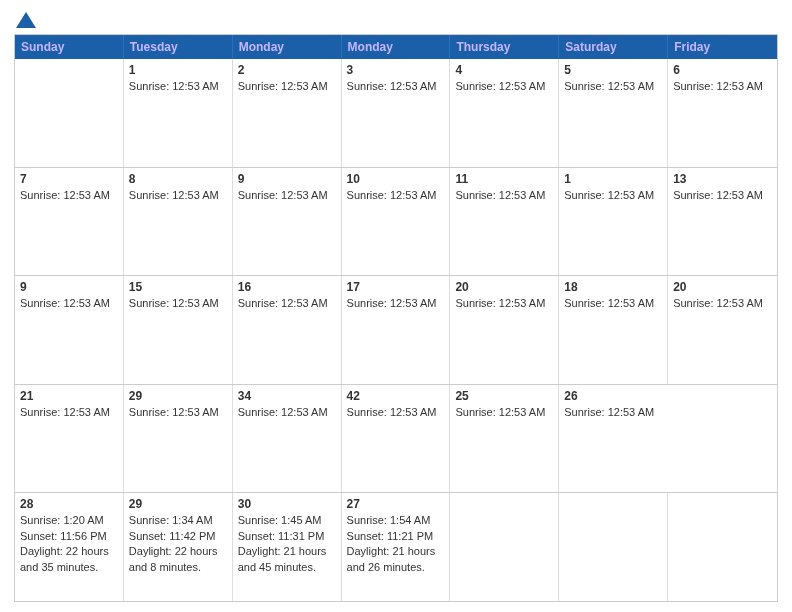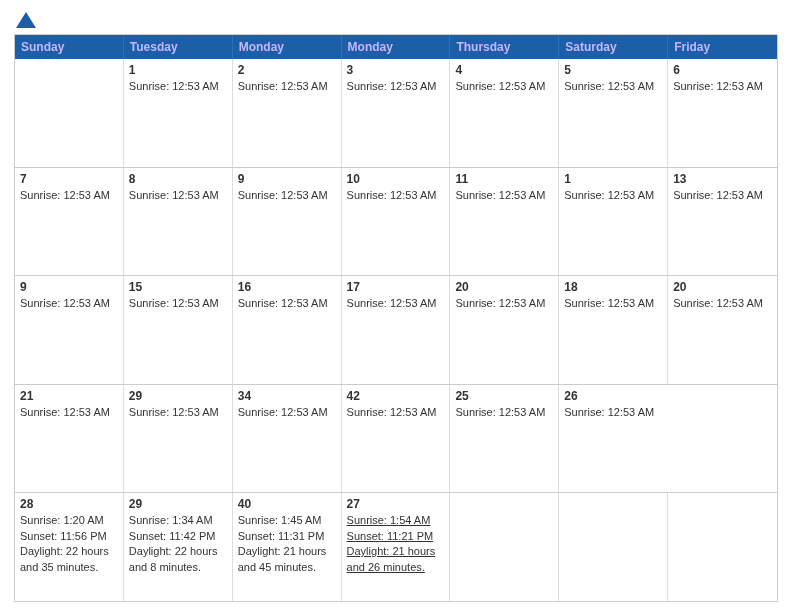--- a/index.html
+++ b/index.html
@@ -258,28 +258,28 @@
 Sunset: 11:56 PM
 Daylight: 22 hours and 35 minutes.</div>
           </div>
           <div class="cal-cell">
             <span class="day-num">29</span>
             <div class="day-info" style="white-space: pre-line;">Sunrise: 1:34 AM
 Sunset: 11:42 PM
 Daylight: 22 hours and 8 minutes.</div>
           </div>
           <div class="cal-cell">
-            <span class="day-num">40</span>
+            <span class="day-num">30</span>
             <div class="day-info" style="white-space: pre-line;">Sunrise: 1:45 AM
 Sunset: 11:31 PM
 Daylight: 21 hours and 45 minutes.</div>
           </div>
           <div class="cal-cell">
             <span class="day-num">27</span>
-            <div class="day-info" style="white-space: pre-line; text-decoration: underline;">Sunrise: 1:54 AM
+            <div class="day-info" style="white-space: pre-line;">Sunrise: 1:54 AM
 Sunset: 11:21 PM
 Daylight: 21 hours and 26 minutes.</div>
           </div>
           <div class="cal-cell empty"></div>
           <div class="cal-cell empty"></div>
           <div class="cal-cell empty"></div>
         </div>
       </div>
   </div>
 </div>

